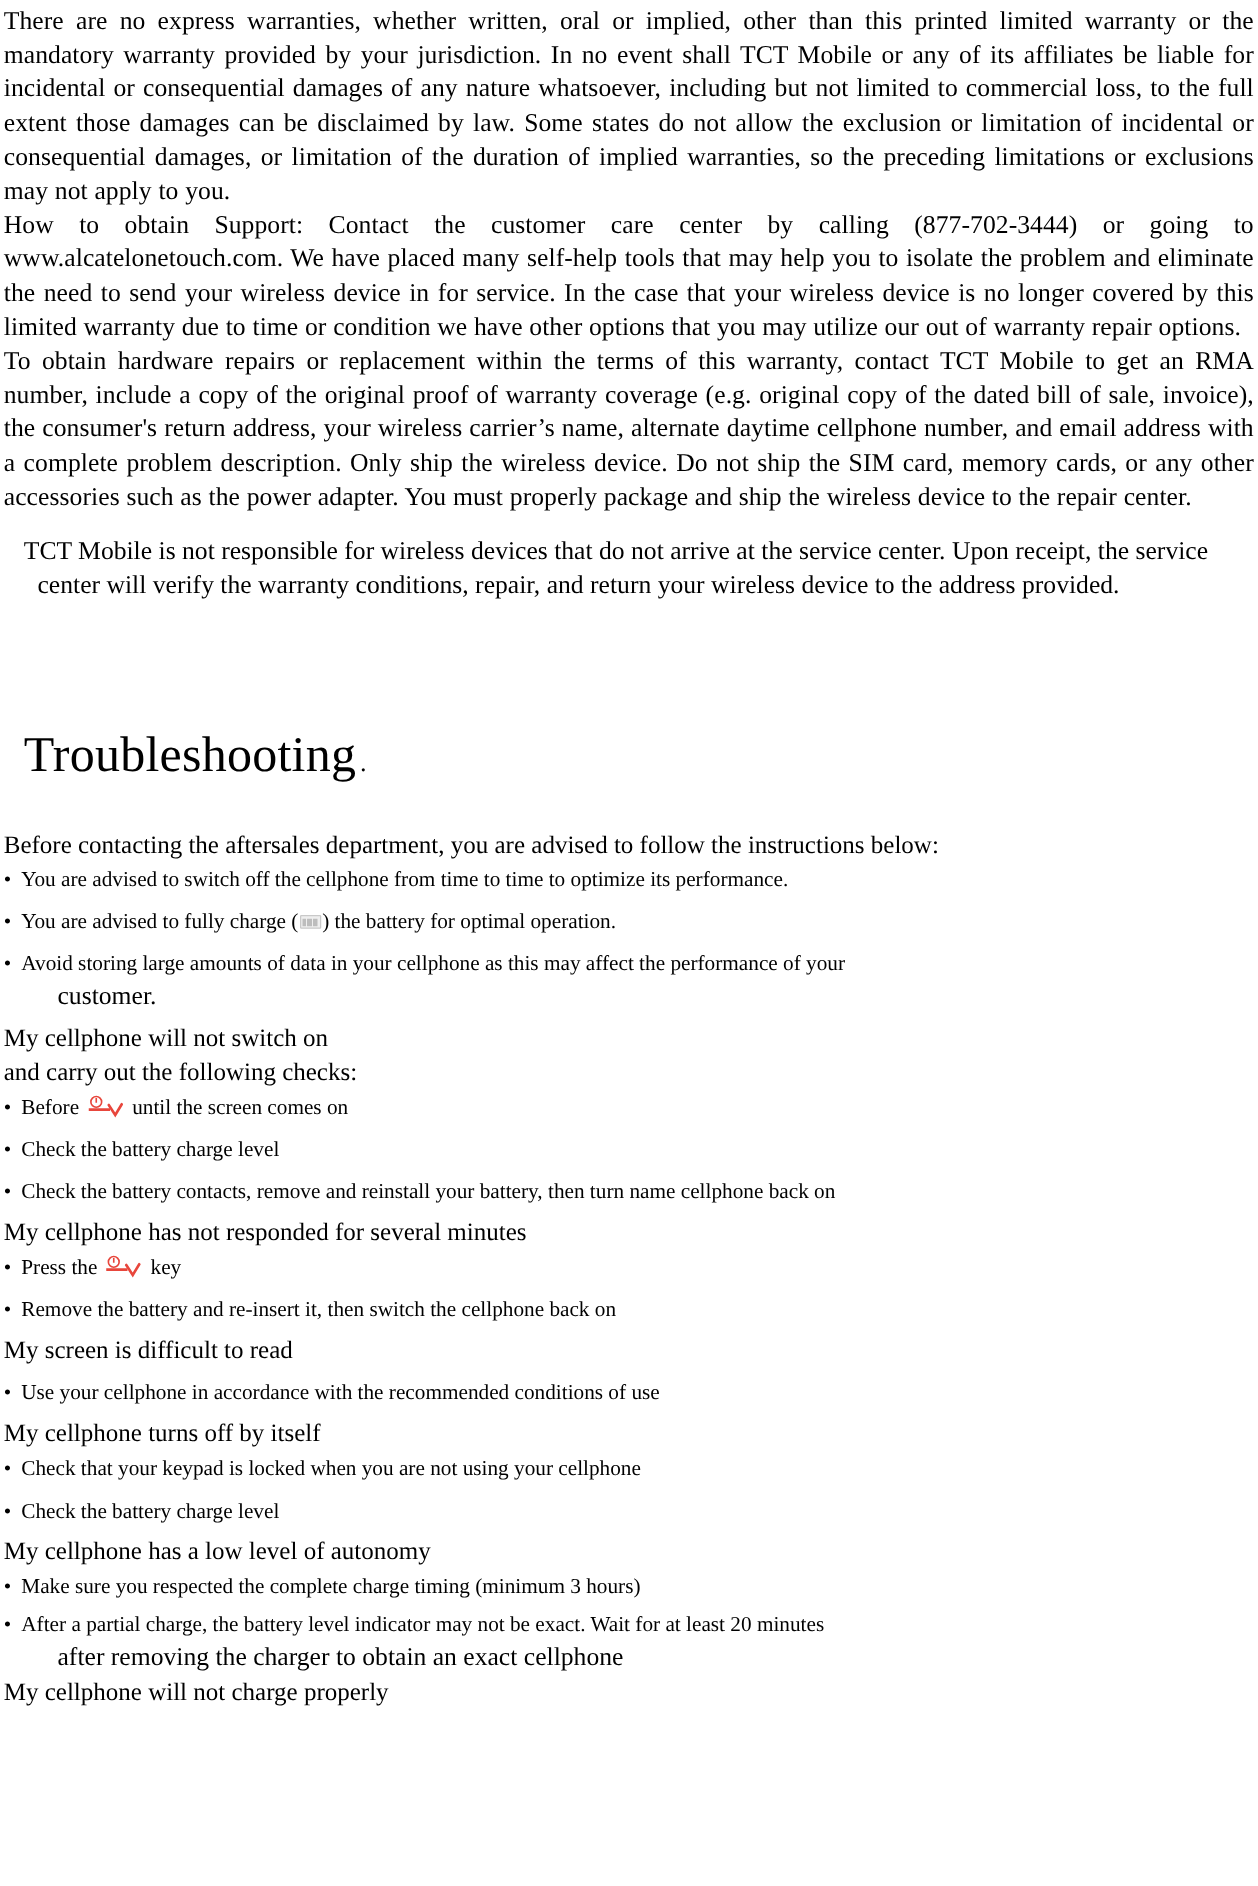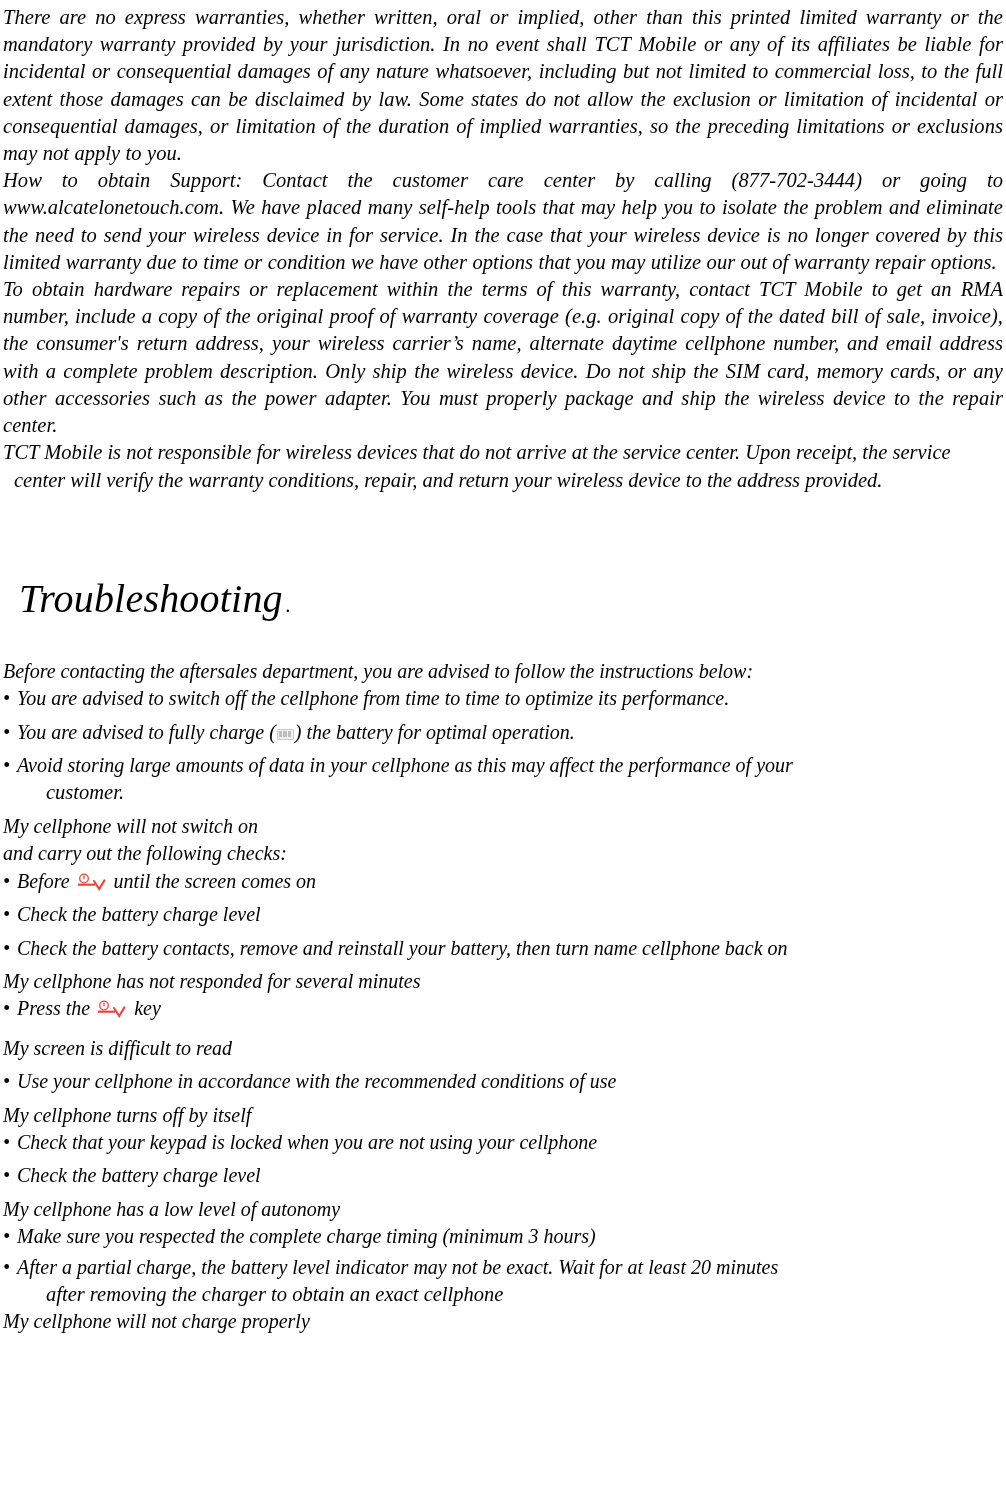--- a/index.html
+++ b/index.html
@@ -13,38 +13,37 @@
     font-family: "Liberation Serif", "DejaVu Serif", serif;
     color: #000000;
     overflow: hidden;
   }
   .page {
     position: relative;
     width: 1006px;
     height: 1306px;
     box-sizing: border-box;
     padding: 4px 3px 0 3px;
-    font-style: italic;
   }
   
   .para {
     font-size: 20.5px;
     line-height: 27.2px;
     text-align: justify;
     text-justify: inter-word;
     margin: 0;
     letter-spacing: 0.05px;
     word-spacing: 0.2px;
   }
   
   .para-hang {
     font-size: 20.5px;
     line-height: 27.3px;
     text-align: left;
-    margin: 0;
+    margin: 16px;
     padding-left: 11px;
     text-indent: -11px;
   }
   
   .heading {
     font-size: 40px;
     line-height: 46px;
     font-weight: normal;
     margin: 16px;
     letter-spacing: 0.2px;
@@ -58,21 +57,21 @@
   .spacer-after-heading  { height: 14px; }
   
   .ts-line {
     font-size: 20px;
     line-height: 27.4px;
     margin: 0;
     text-align: left;
     white-space: nowrap;
   }
   .bullet-line {
-    font-size: 20px;
+    font-size: 17px;
     line-height: 27.4px;
     margin: 0;
     padding-left: 14px;
     text-indent: -14px;
     text-align: left;
   }
   .bullet-line.justify {
     text-align: justify;
     text-justify: inter-word;
   }
@@ -170,20 +169,21 @@
   <div class="gap-6"></div>
 
   <p class="ts-line">My cellphone has not responded for several minutes</p>
   <p class="bullet-line"><span class="b">•</span><span>Press the </span><span class="power-key-icon"><svg width="30" height="19" viewBox="0 0 30 19" xmlns="http://www.w3.org/2000/svg">
           <circle cx="7" cy="5.5" r="4.3" fill="none" stroke="#e8463c" stroke-width="1.3"></circle>
           <line x1="7" y1="2.4" x2="7" y2="6.2" stroke="#e8463c" stroke-width="1.3"></line>
           <rect x="1" y="10.6" width="17" height="2.2" fill="#e8463c"></rect>
           <path d="M17 8 L22.2 16 L27.4 7.4" fill="none" stroke="#e8463c" stroke-width="2.1" stroke-linecap="round" stroke-linejoin="miter"></path>
         </svg></span><span> key</span></p>
   <div class="gap-6"></div>
+  <p class="bullet-line"><span class="b">•</span><span>Remove the battery and re-insert it, then switch the cellphone back on</span></p>
   <div class="gap-6"></div>
 
   <p class="ts-line">My screen is difficult to read</p>
   <div class="gap-6"></div>
   <p class="bullet-line"><span class="b">•</span><span>Use your cellphone in accordance with the recommended conditions of use</span></p>
   <div class="gap-6"></div>
 
   <p class="ts-line">My cellphone turns off by itself</p>
   <p class="bullet-line"><span class="b">•</span><span>Check that your keypad is locked when you are not using your cellphone</span></p>
   <div class="gap-6"></div>

